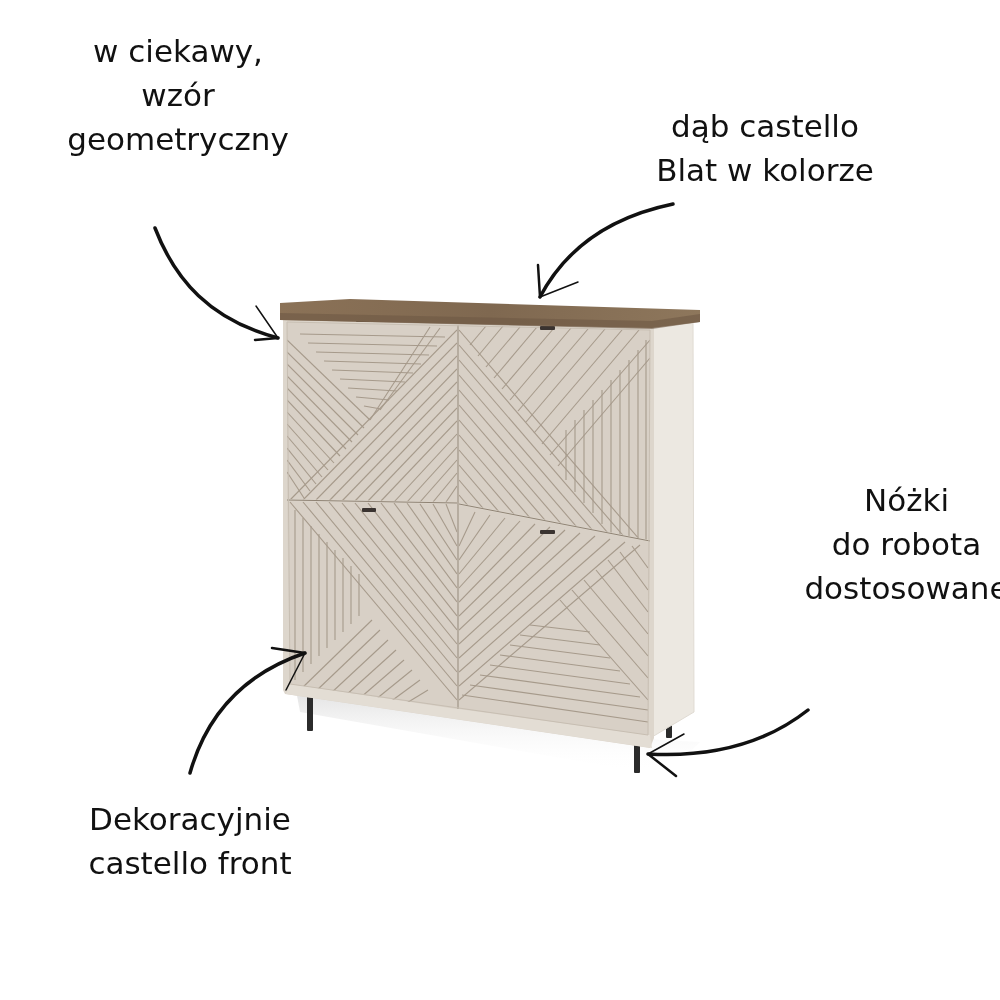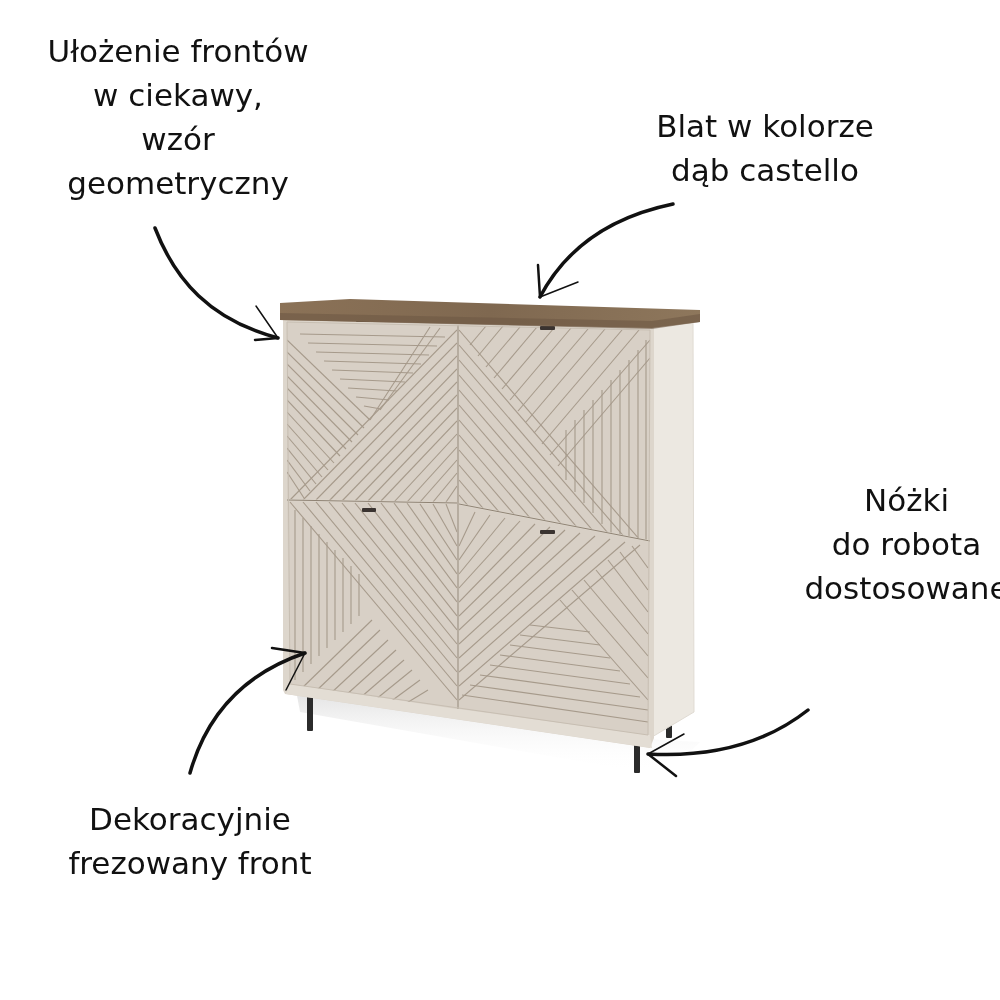--- a/index.html
+++ b/index.html
@@ -286,33 +286,32 @@
 
     <g>
       <path d="M808,710 C770,740 720,758 648,754" stroke-width="3.5"></path>
       <path d="M648,754 L676,776" stroke-width="2.5"></path>
       <path d="M648,754 L684,734" stroke-width="1.5"></path>
     </g>
   </g>
 </svg>
 
 <div class="caption" id="cap-fronts">
-  <span>Ułożenie frontów</span>
   <span>w ciekawy,</span>
   <span>wzór</span>
   <span>geometryczny</span>
 </div>
 
 <div class="caption" id="cap-top">
+  <span>dąb castello</span>
   <span>Blat w kolorze</span>
-  <span>dąb castello</span>
 </div>
 
 <div class="caption" id="cap-legs">
   <span>Nóżki</span>
   <span>do robota</span>
   <span>dostosowane</span>
 </div>
 
 <div class="caption" id="cap-front-deco">
   <span>Dekoracyjnie</span>
-  <span>frezowany front</span>
+  <span>castello front</span>
 </div>
 
 </body></html>

